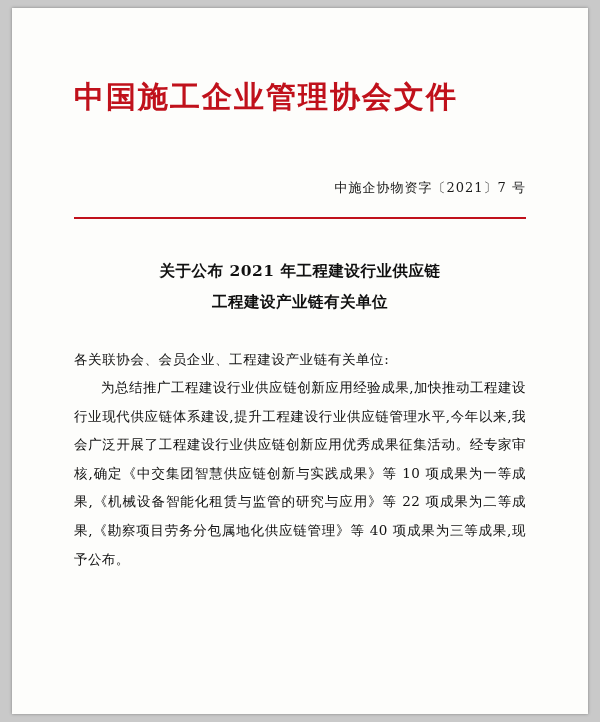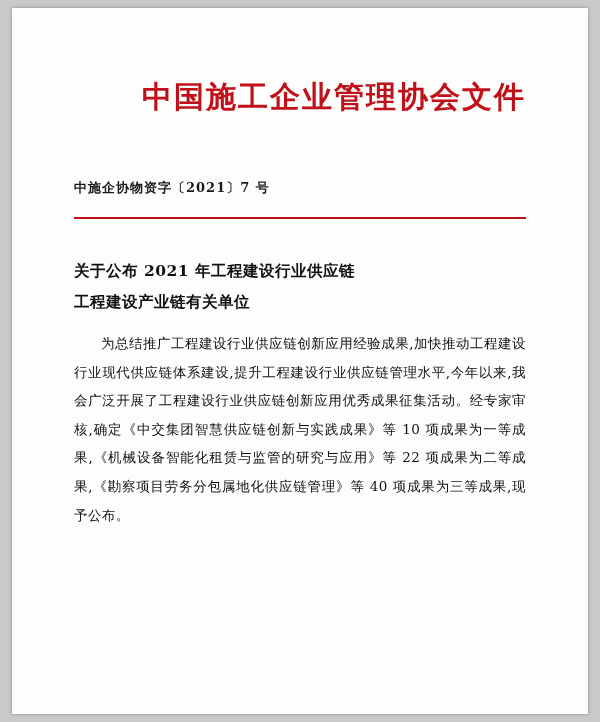--- a/index.html
+++ b/index.html
@@ -23,84 +23,84 @@
     box-shadow: 0 0 3px rgba(0,0,0,0.35);
     overflow: hidden;
   }
   .page-inner {
     padding: 0 62px;
     position: relative;
     height: 100%;
     box-sizing: border-box;
   }
   .doc-title {
-    text-align: right;
+    text-align: left;
     color: #c0111b;
     font-family: "DejaVu Serif", serif;
     font-weight: bold;
     font-size: 30px;
     letter-spacing: 2px;
     margin-top: 72px;
     line-height: 1.1;
     white-space: nowrap;
   }
   .doc-number {
-    text-align: left;
+    text-align: right;
     font-size: 13px;
     color: #1a1a1a;
     margin-top: 66px;
     letter-spacing: 1px;
-    font-weight: bold;
   }
   .red-rule {
     margin-top: 20px;
     height: 2px;
     background: #c0111b;
     width: 100%;
   }
   .subject {
-    text-align: left;
+    text-align: center;
     font-weight: bold;
     font-size: 15.5px;
     color: #101010;
     margin-top: 36px;
     line-height: 2.0;
     letter-spacing: 0.5px;
   }
   .salutation {
     font-size: 13.5px;
     color: #111;
     margin-top: 34px;
     letter-spacing: 0.6px;
   }
   .body-par {
     font-size: 13.5px;
     color: #111;
     line-height: 2.12;
     text-align: justify;
     text-indent: 2em;
     letter-spacing: 0.4px;
-    margin-top: 12px;
+    margin-top: 4px;
   }
 </style>
 </head>
 <body>
 
 <div class="page">
   <div class="page-inner">
 
     <div class="doc-title">中国施工企业管理协会文件</div>
 
     <div class="doc-number">中施企协物资字〔2021〕7 号</div>
 
     <div class="red-rule"></div>
 
     <div class="subject">
       <div>关于公布 2021 年工程建设行业供应链</div>
       <div>工程建设产业链有关单位</div>
     </div>
 
+    <div class="salutation">各关联协会、会员企业、工程建设产业链有关单位:</div>
 
     <div class="body-par">为总结推广工程建设行业供应链创新应用经验成果,加快推动工程建设行业现代供应链体系建设,提升工程建设行业供应链管理水平,今年以来,我会广泛开展了工程建设行业供应链创新应用优秀成果征集活动。经专家审核,确定《中交集团智慧供应链创新与实践成果》等 10 项成果为一等成果,《机械设备智能化租赁与监管的研究与应用》等 22 项成果为二等成果,《勘察项目劳务分包属地化供应链管理》等 40 项成果为三等成果,现予公布。</div>
 
 
   </div>
 </div>
 
 </body></html>

